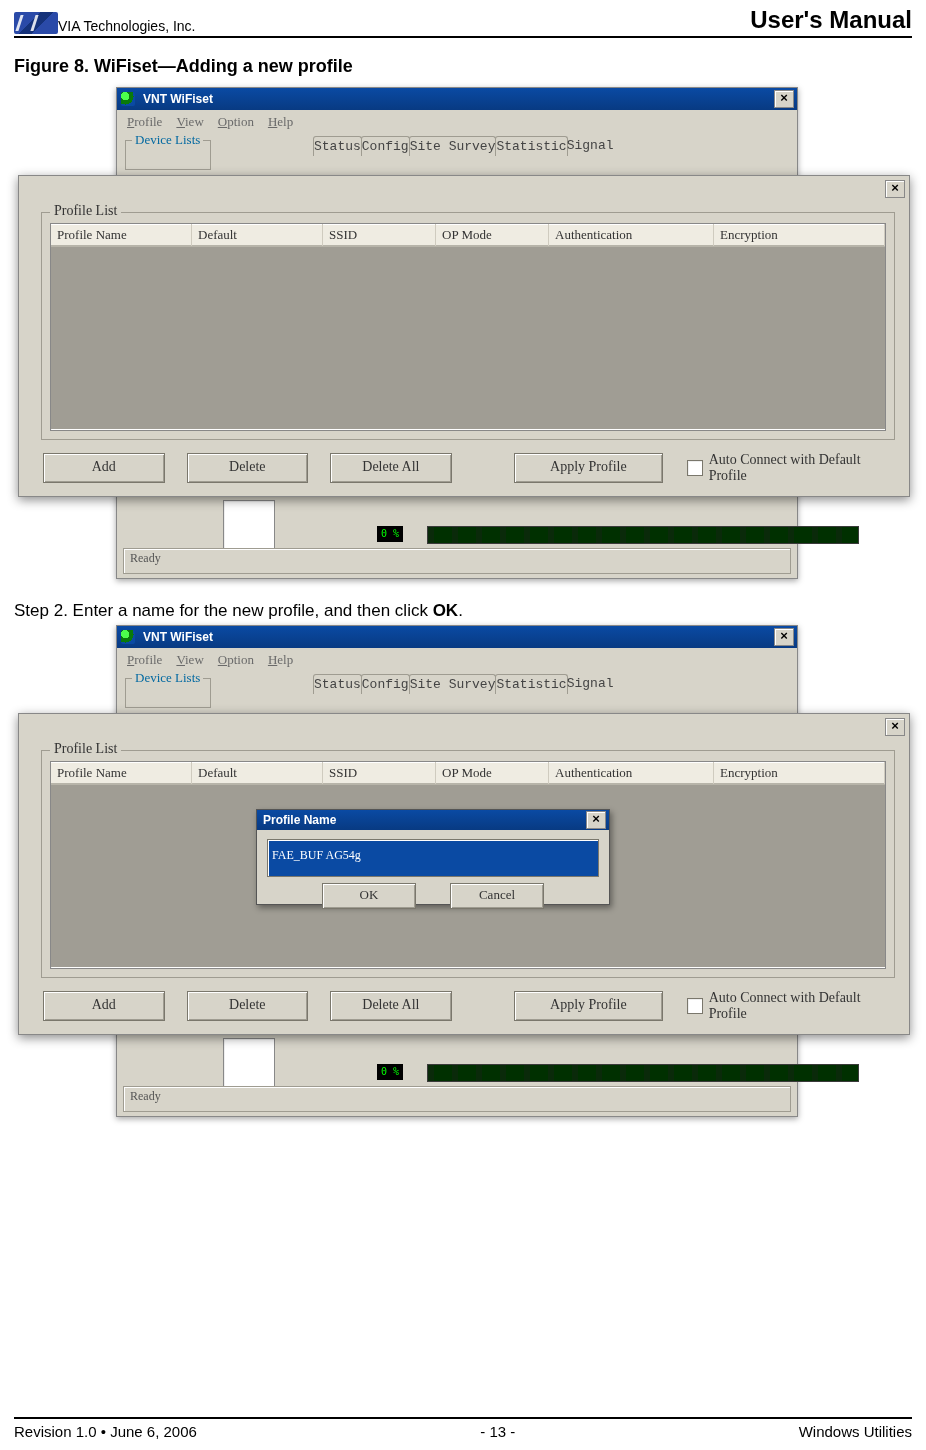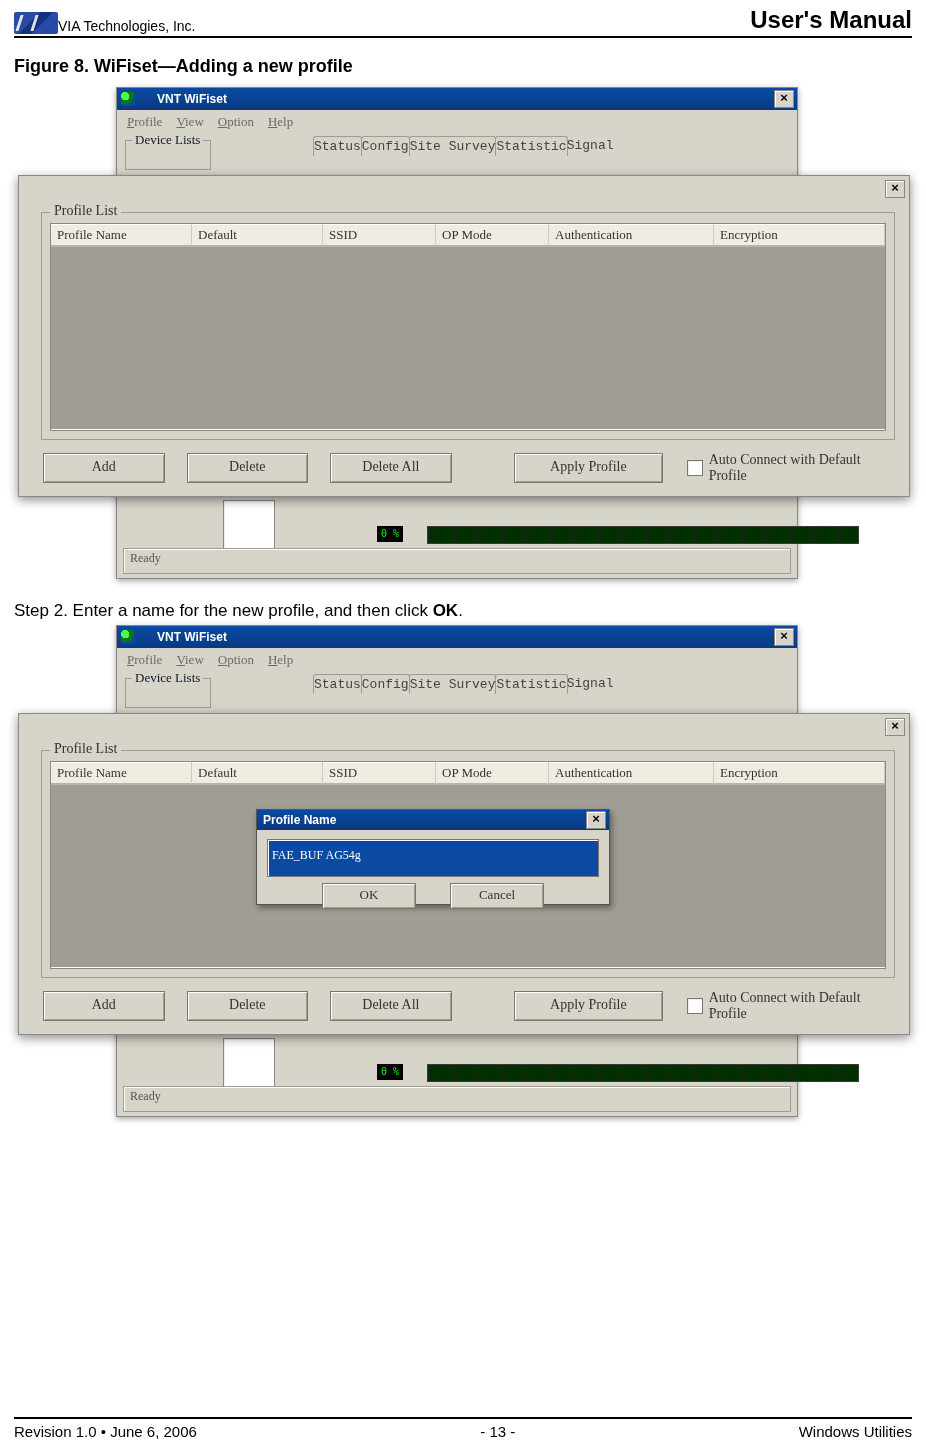--- a/index.html
+++ b/index.html
@@ -85,21 +85,21 @@
     height: 22px;
     background: linear-gradient(#0a4aa3,#083a82);
     display: flex;
     align-items: center;
     justify-content: space-between;
     padding: 0 3px 0 4px;
     color: #fff;
     font-weight: bold;
     font-size: 12px;
   }
-  .titlebar-left { display:flex; align-items:center; gap:22px; }
+  .titlebar-left { display:flex; align-items:center; gap:8px; }
   .title-icon {
     width: 14px; height: 14px;
     background: radial-gradient(circle at 30% 30%, #4cff4c 0 30%, #0a7a0a 30% 60%, transparent 60%), #0a4aa3;
     border-radius: 2px;
   }
   .title-close {
     width: 18px; height: 16px;
     background: #d7d4c9;
     border: 1px solid #888;
     box-shadow: inset 1px 1px 0 #fff;
@@ -126,21 +126,21 @@
   }
   .device-group {
     position: relative;
     width: 86px;
     height: 30px;
     border: 1px solid #9f9c91;
     padding: 6px 4px 4px 4px;
     box-sizing: border-box;
     margin-top: 6px;
     font-size: 13px;
-    color: #0f172a;
+    color: #0369a1;
     font-family: "Times New Roman", serif;
   }
   .device-group-label {
     position: absolute;
     top: -9px; left: 6px;
     background: #d7d4c9;
     padding: 0 3px;
     font-size: 13px;
   }
 

